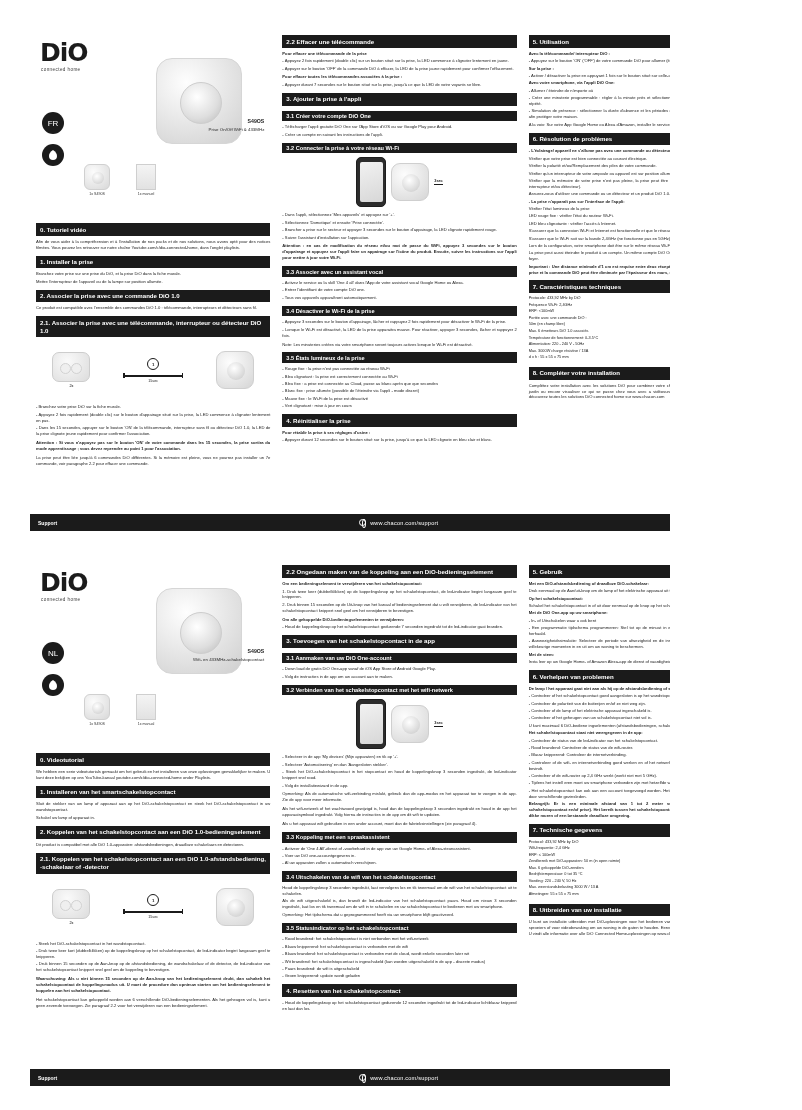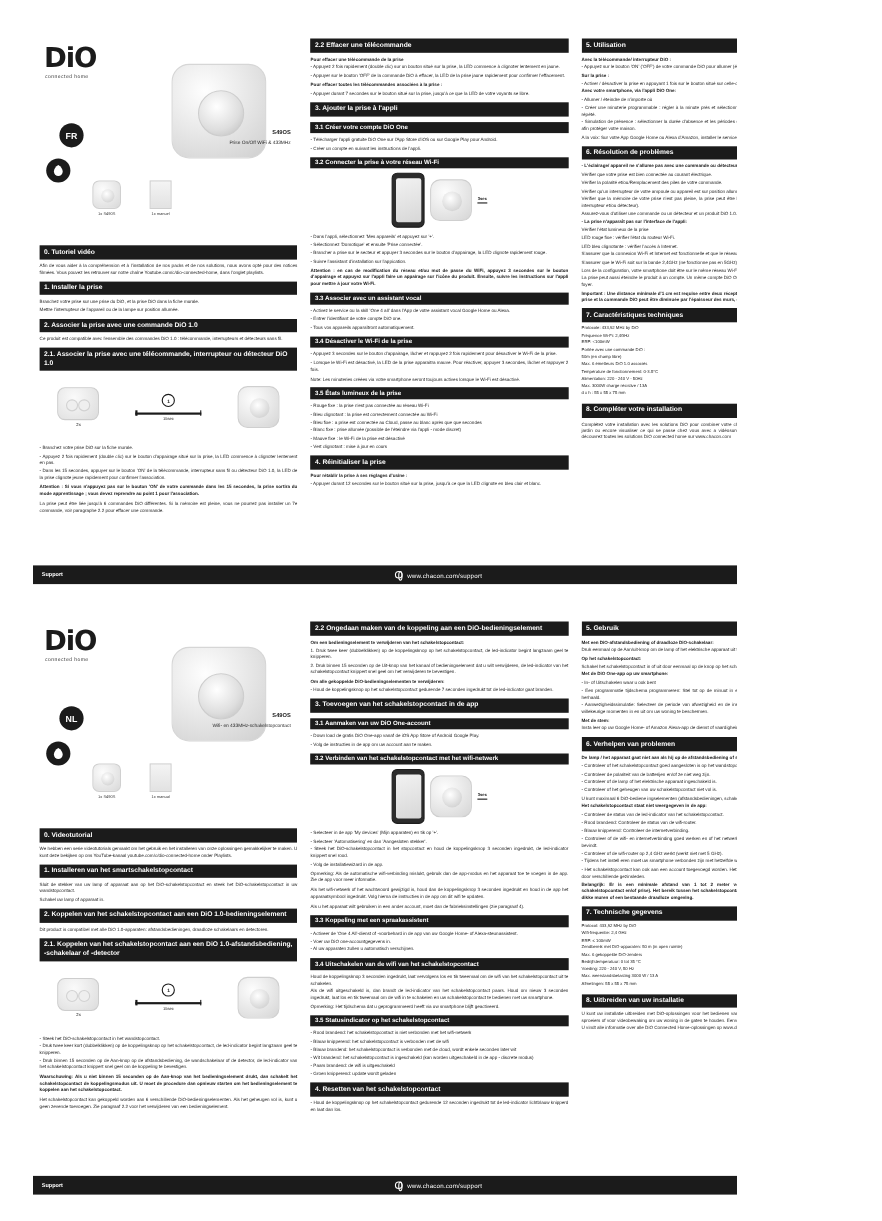--- a/index.html
+++ b/index.html
@@ -92,25 +92,24 @@
     letter-spacing: 0.4px;
   }
   .langbadge {
     position: absolute;
     left: 6px; top: 72px;
     width: 22px; height: 22px;
     border-radius: 50%;
     background: #1b1b1b;
     color: #fff;
     font-size: 8px;
-    font-weight: bold;
+    font-weight: normal;
     display: flex;
     align-items: center;
     justify-content: center;
-    margin-left: 12px;
   }
   .leafbadge {
     position: absolute;
     left: 6px; top: 104px;
     width: 22px; height: 22px;
     border-radius: 50%;
     background: #1b1b1b;
     display: flex;
     align-items: center;
     justify-content: center;

